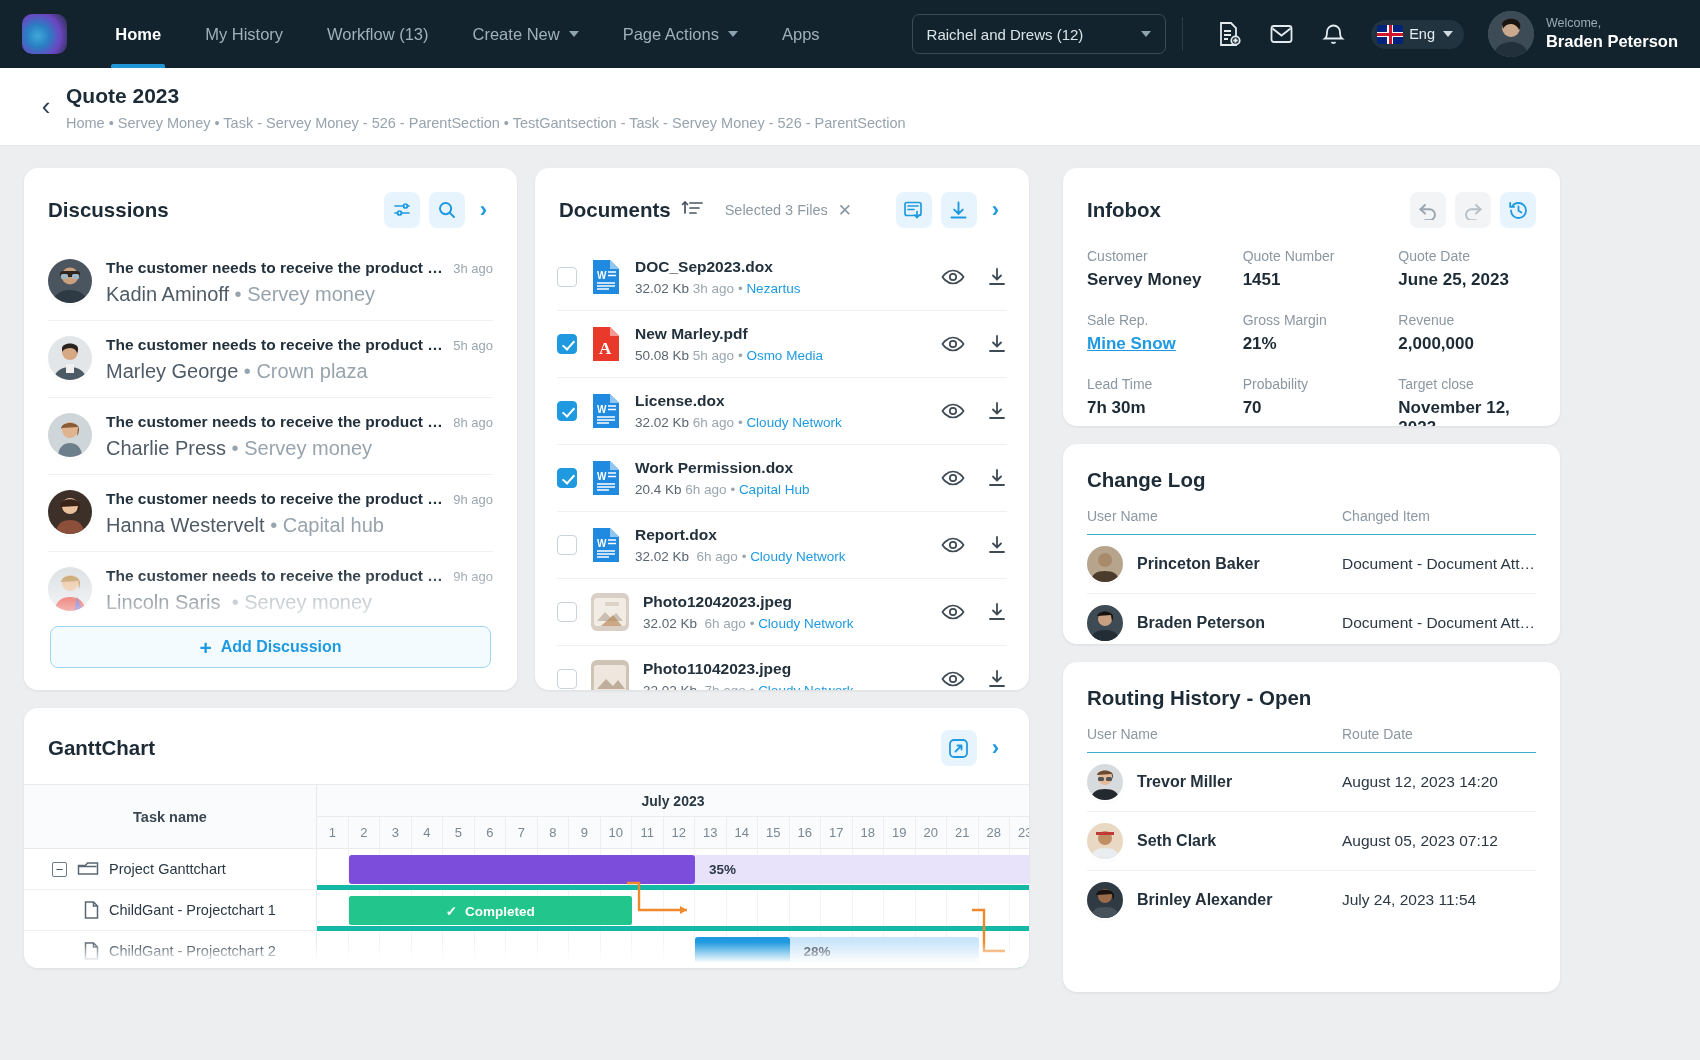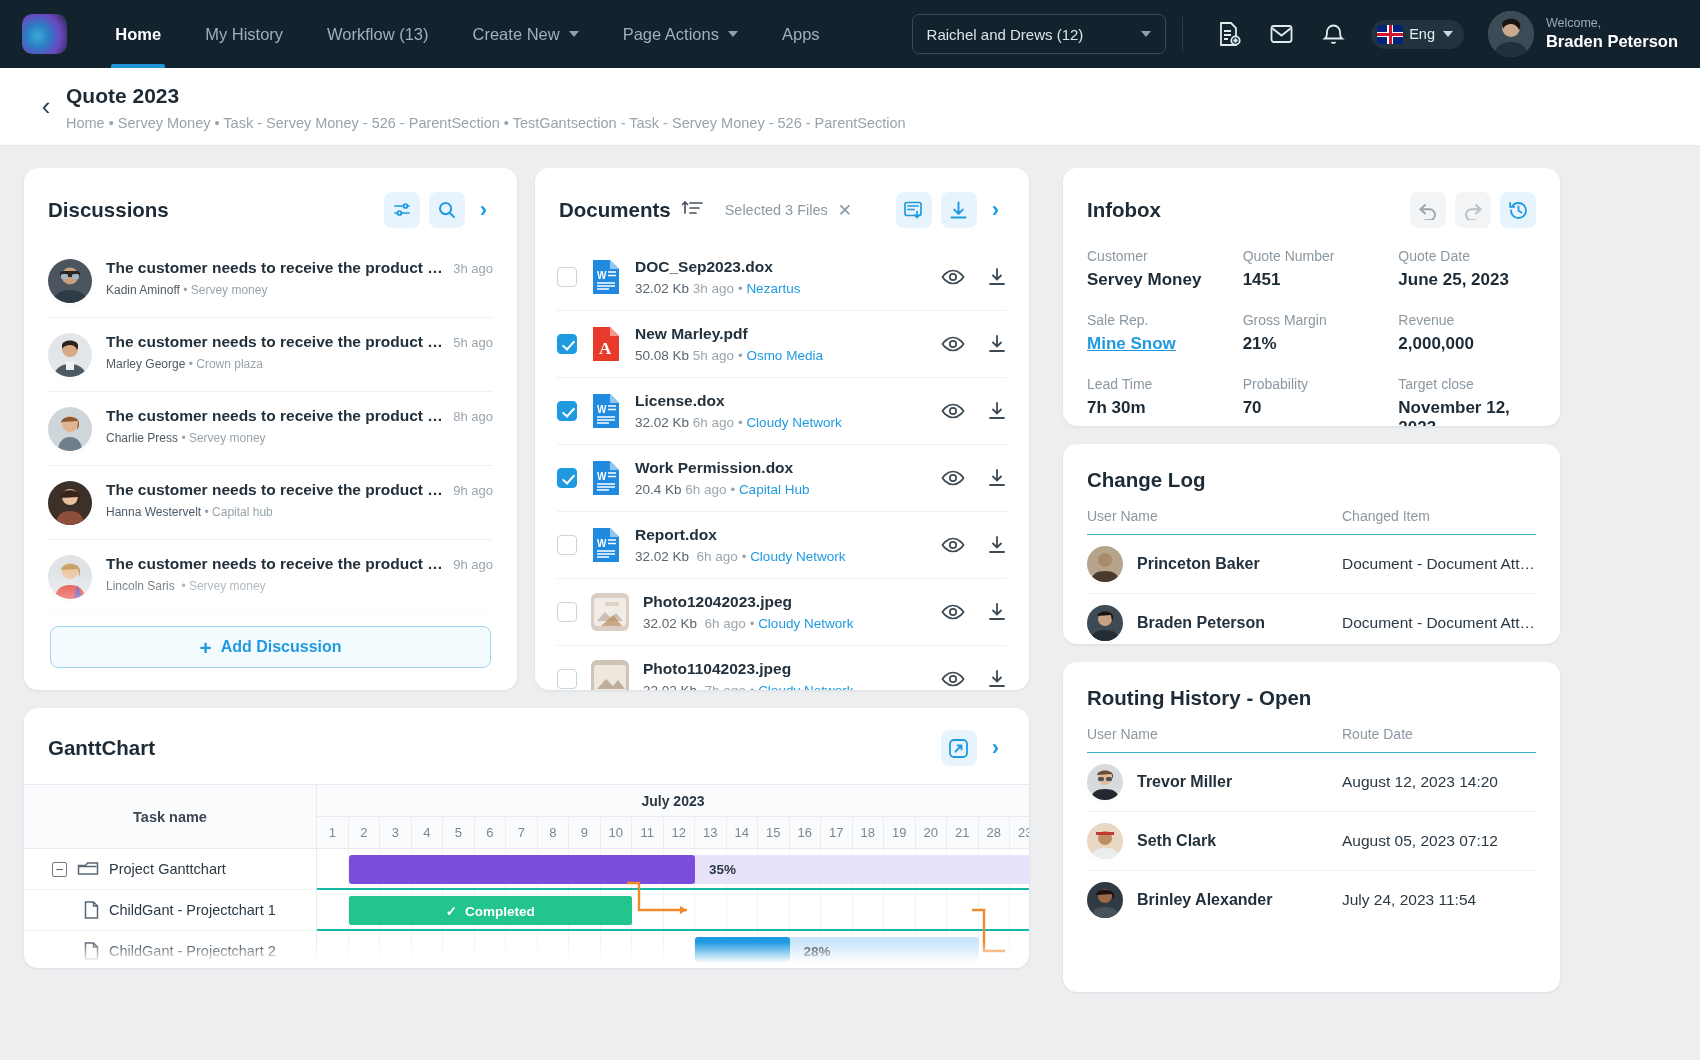--- a/index.html
+++ b/index.html
@@ -89,21 +89,21 @@
   .disc-item { display: flex; align-items: flex-start; gap: 14px; padding: 15px 0 14px 0;
     border-bottom: 1px solid #eef0f2; }
   .disc-item:last-child { border-bottom: none; }
   .av { width: 44px; height: 44px; border-radius: 50%; flex: none; overflow: hidden;
     box-shadow: 0 0 0 2px #fff, 0 1px 3px rgba(0,0,0,.18); }
   .disc-body { flex: 1; min-width: 0; }
   .disc-top { display: flex; align-items: baseline; gap: 10px; }
   .disc-txt { font-size: 15.5px; font-weight: bold; color: #23313c; white-space: nowrap;
     overflow: hidden; text-overflow: ellipsis; flex: 1; }
   .disc-time { font-size: 13px; color: #9aa6af; white-space: nowrap; }
-  .disc-meta { font-size: 12px; color: #4e5b66; margin-top: 6px; }
+  .disc-meta { font-size: 20px; color: #4e5b66; margin-top: 6px; }
   .disc-meta .org { color: #98a4ad; }
   .fadeout { position: absolute; left: 0; right: 0; bottom: 0; height: 120px;
     background: linear-gradient(to bottom, rgba(255,255,255,0) 0%, #fff 55%); pointer-events: none; }
   .add-disc { position: absolute; left: 26px; right: 26px; bottom: 22px; height: 42px;
     border: 1px solid #9ed4ef; border-radius: 8px; background: #f4fbff; color: #1f9ae0;
     font-size: 16px; font-weight: bold; display: flex; align-items: center;
     justify-content: center; gap: 9px; cursor: pointer; z-index: 3; }
 
   
   .doc-card { width: 494px; height: 522px; position: relative; }
@@ -138,21 +138,21 @@
     border-bottom: 1px solid #eff1f3; font-size: 14.5px; color: #2b3views; color: #2b3945; }
   .g-row.child { padding-left: 60px; }
   .g-right { flex: 1; overflow: hidden; position: relative; }
   .g-month { height: 32px; display: flex; align-items: center; justify-content: center;
     font-size: 14px; font-weight: bold; color: #2b3945; background: #fafbfc;
     border-bottom: 1px solid #e8eaed; }
   .g-days { height: 32px; display: flex; background: #fafbfc; border-bottom: 1px solid #e8eaed; }
   .g-day { flex: none; width: 31.5px; display: flex; align-items: center; justify-content: center;
     font-size: 13px; color: #7a8792; border-right: 1px solid #eceef0; }
   .g-lanes { position: relative; }
-  .g-lane { height: 41px; display: flex; border-bottom: 2px solid #14b8a6; position: relative; }
+  .g-lane { height: 41px; display: flex; border-bottom: 5px solid #14b8a6; position: relative; }
   .g-cell { width: 31.5px; flex: none; border-right: 1px solid #f1f3f5; }
   .bar { position: absolute; top: 6px; height: 29px; border-radius: 3px;
     display: flex; align-items: center; }
   .bar-label { font-size: 13.5px; font-weight: bold; }
   .exp { width: 15px; height: 15px; border: 1.4px solid #6d7a85; border-radius: 2px;
     display: flex; align-items: center; justify-content: center; font-size: 13px;
     line-height: 1; color: #3f4c57; flex: none; cursor: pointer; }
   .g-fade { position: absolute; left: 0; right: 0; bottom: 0; height: 26px;
     background: linear-gradient(to bottom, rgba(255,255,255,0), #fff 80%); pointer-events: none; }
 

